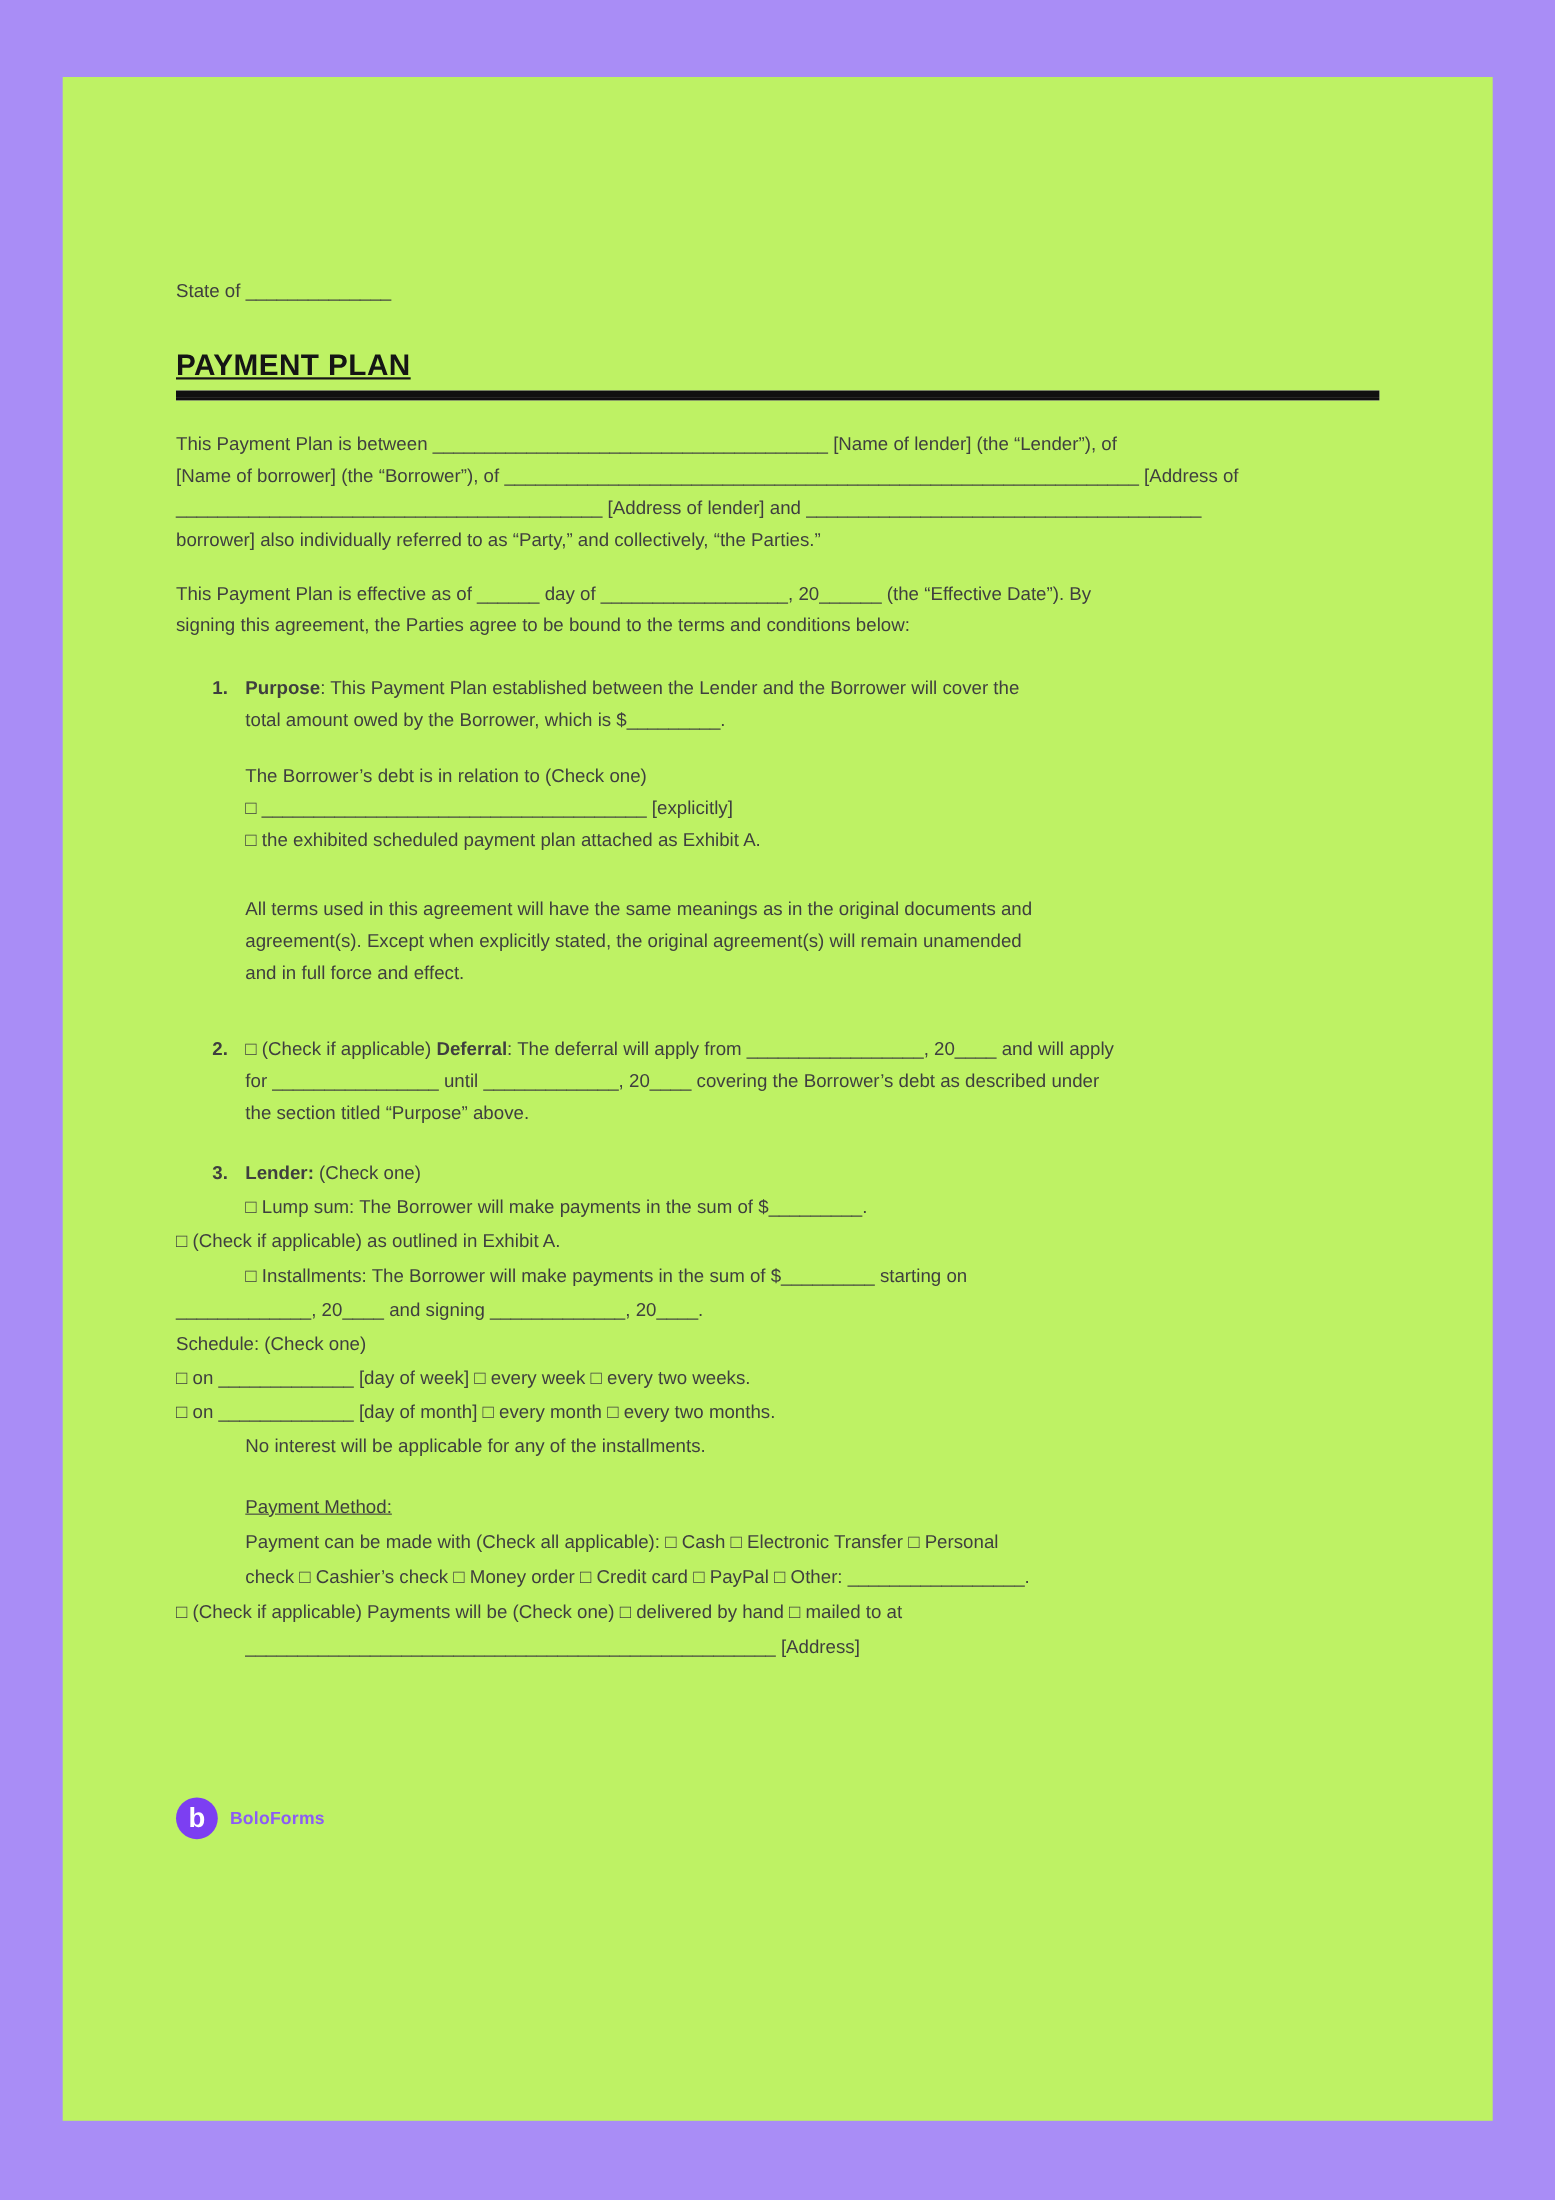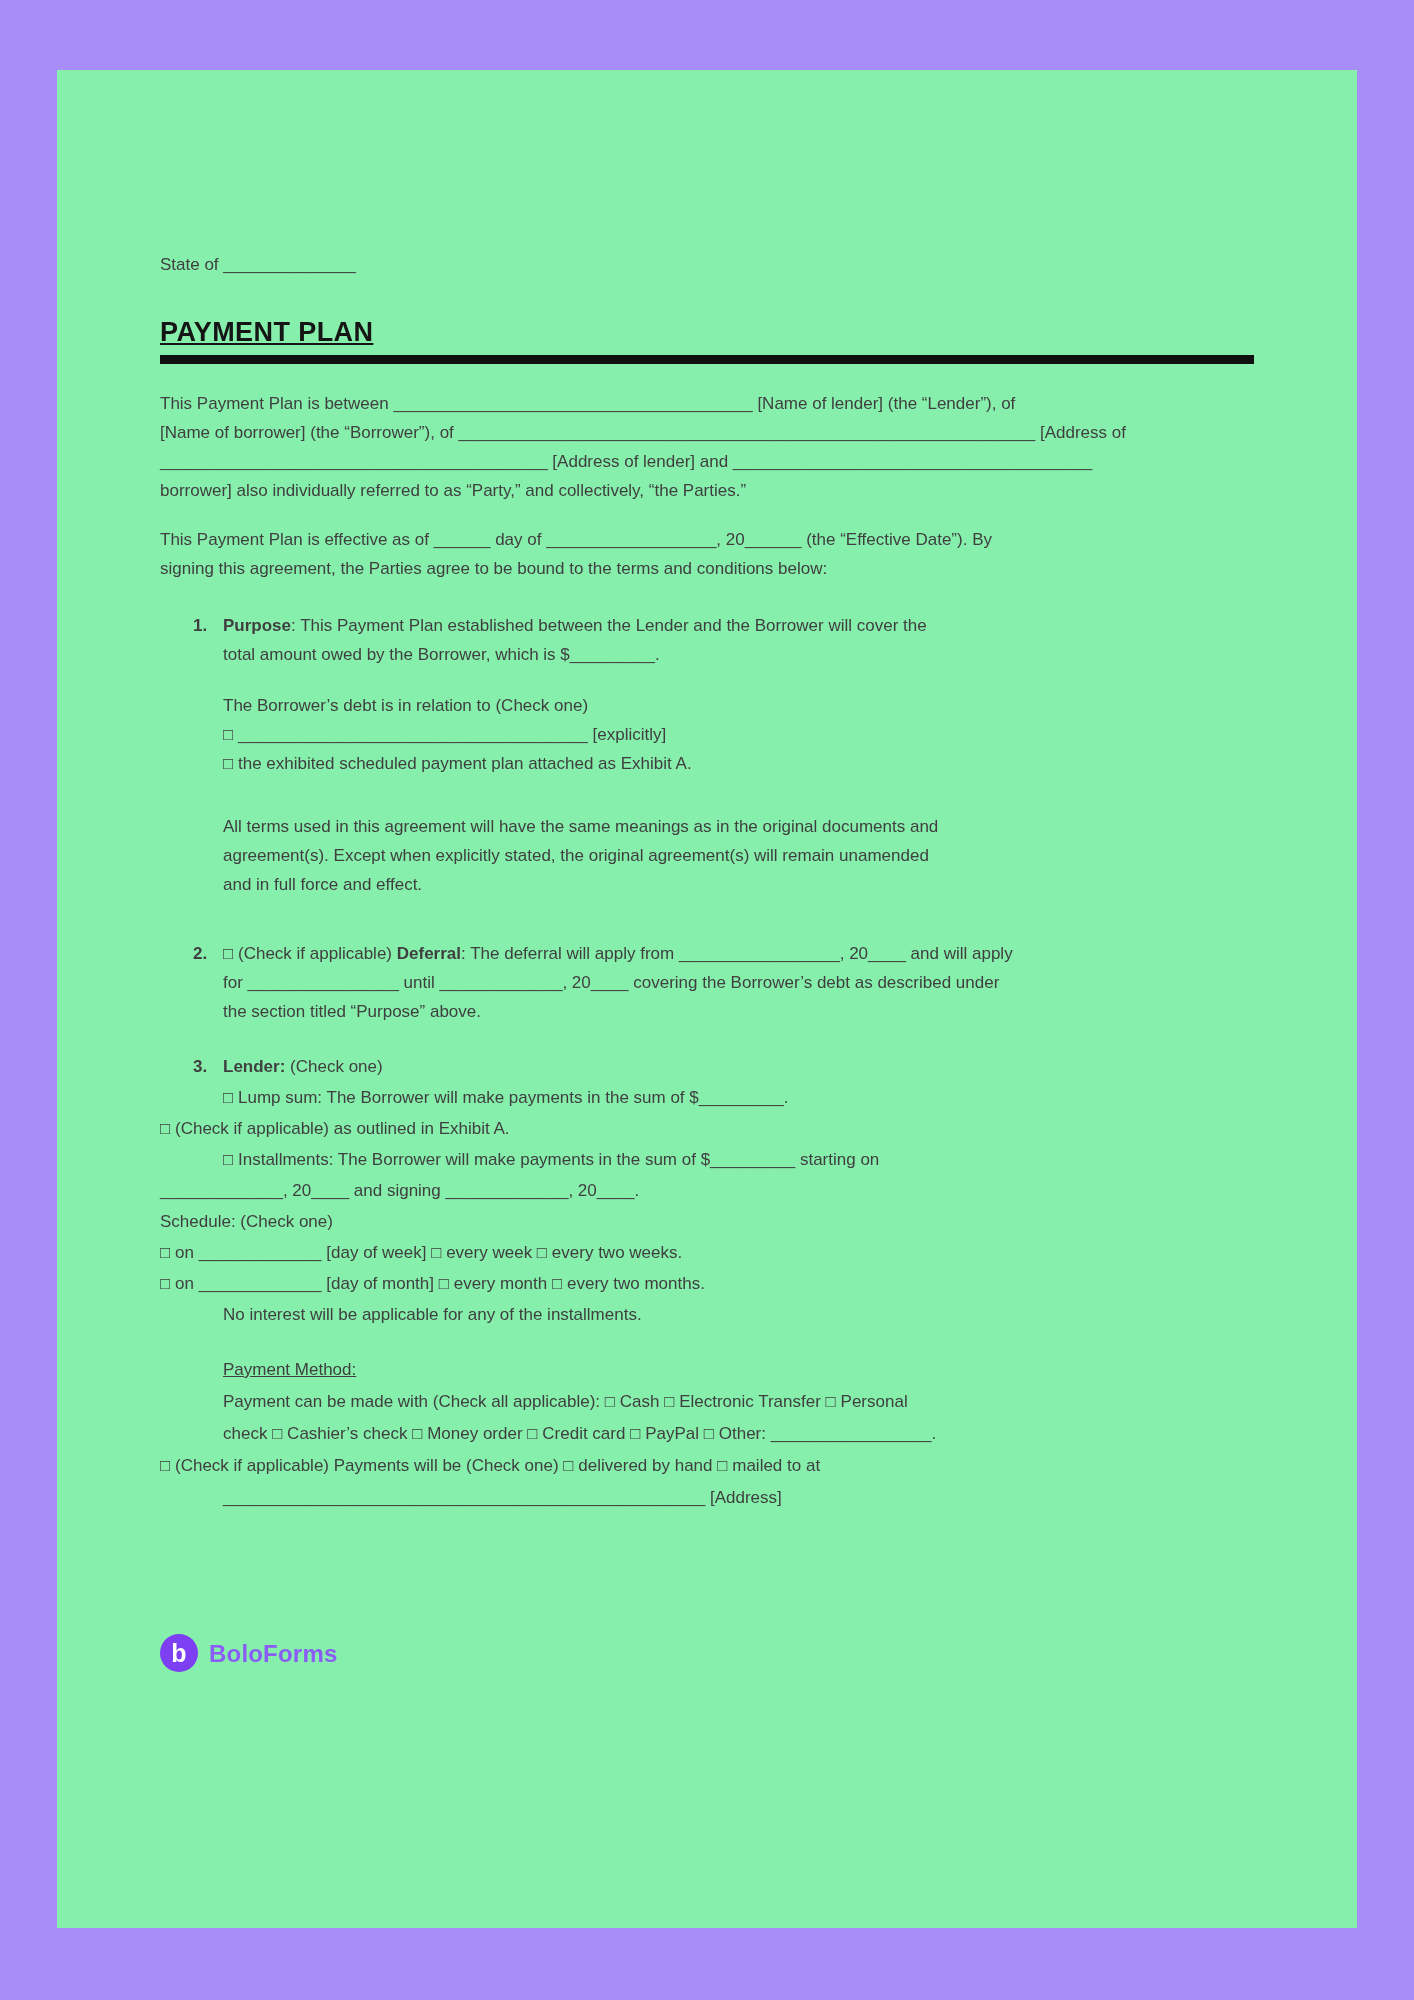--- a/index.html
+++ b/index.html
@@ -8,21 +8,21 @@
     width: 1414px; height: 2000px; margin: 0 auto;
     font-family: "Liberation Sans", "DejaVu Sans", sans-serif;
   }
   .frame {
     width: 1414px; height: 2000px;
     padding: 70px 57px 72px 57px;
     background: #a98df6;
   }
   .page {
     width: 1300px; height: 1858px;
-    background: #86efac;
+    background: #bef264;
     overflow: hidden;
   }
   .content {
     padding: 180px 103px 0 103px;
     font-size: 17px;
     line-height: 29px;
     color: #3f3f3f;
   }
   .line { white-space: nowrap; }
   .title {
@@ -71,21 +71,21 @@
     background: #7c3ff2;
     color: #ffffff;
     font-weight: bold;
     font-size: 25px;
     display: flex;
     align-items: center;
     justify-content: center;
     line-height: 1;
   }
   .brand-text {
-    font-size: 24px;
+    font-size: 16px;
     font-weight: bold;
     color: #8b5cf6;
     letter-spacing: 0.2px;
   }
 </style>
 </head>
 <body>
 
 <div class="frame">
   <div class="page">

